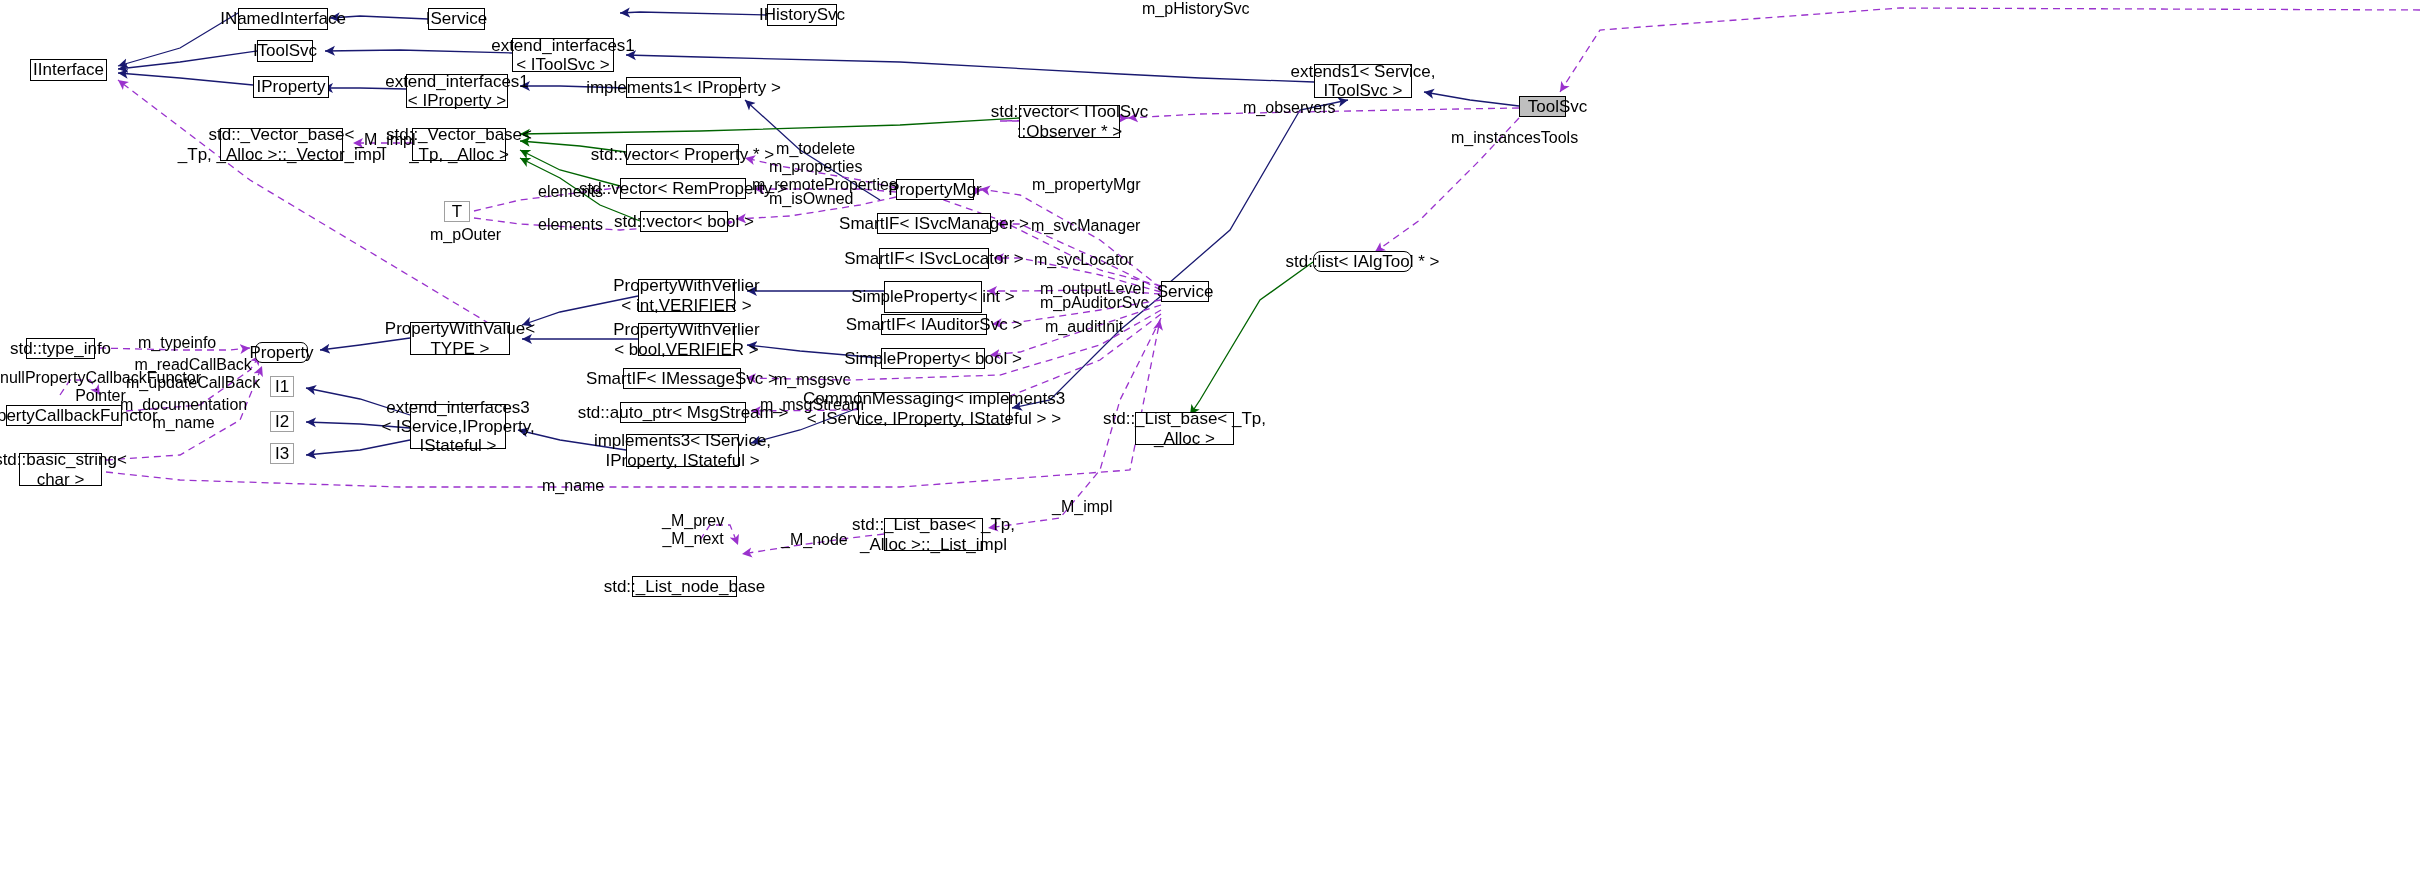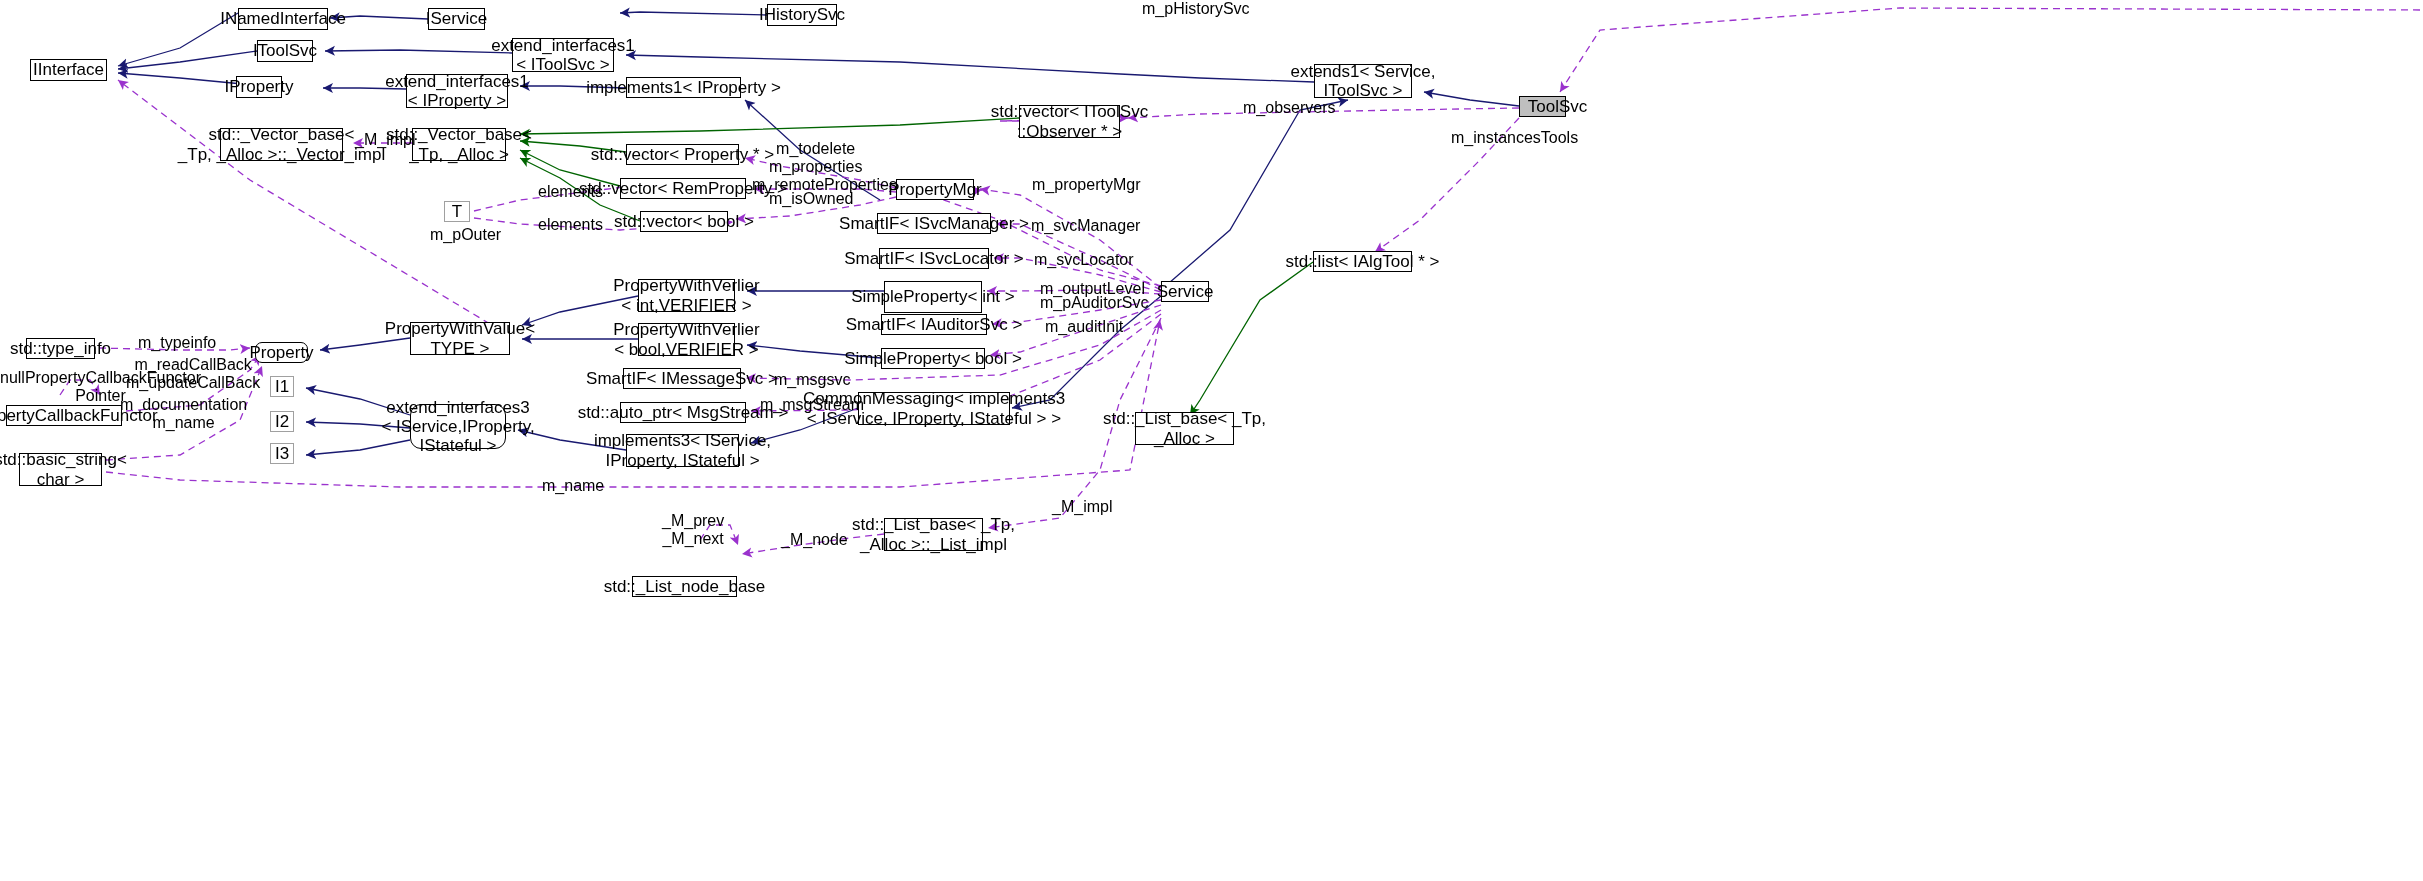--- a/index.html
+++ b/index.html
@@ -140,21 +140,21 @@
       <path d="M700,540 L710,525 L730,525 L738,545"></path>
     </g>
   </svg>
 
   <div id="nodes-layer">
       <div class="node" style="left: 30px; top: 59px; width: 77px; height: 22px;">IInterface</div>
       <div class="node" style="left: 238px; top: 8px; width: 90px; height: 22px;">INamedInterface</div>
       <div class="node" style="left: 428px; top: 8px; width: 57px; height: 22px;">IService</div>
       <div class="node" style="left: 767px; top: 4px; width: 70px; height: 22px;">IHistorySvc</div>
       <div class="node" style="left: 257px; top: 40px; width: 56px; height: 22px;">IToolSvc</div>
-      <div class="node" style="left: 236px; top: 76px; width: 46px; height: 22px;">IProperty</div>
+      <div class="node" style="left: 253px; top: 76px; width: 76px; height: 22px;">IProperty</div>
       <div class="node" style="left: 512px; top: 38px; width: 102px; height: 34px;">extend_interfaces1
 &lt; IToolSvc &gt;</div>
       <div class="node" style="left: 406px; top: 74px; width: 102px; height: 34px;">extend_interfaces1
 &lt; IProperty &gt;</div>
       <div class="node" style="left: 626px; top: 77px; width: 115px; height: 21px;">implements1&lt; IProperty &gt;</div>
       <div class="node" style="left: 1314px; top: 64px; width: 98px; height: 34px;">extends1&lt; Service,
 IToolSvc &gt;</div>
       <div class="node highlight" style="left: 1519px; top: 96px; width: 47px; height: 21px; padding-left: 36px;">ToolSvc</div>
       <div class="node" style="left: 1019px; top: 105px; width: 101px; height: 33px;">std::vector&lt; IToolSvc
 ::Observer * &gt;</div>
@@ -163,41 +163,41 @@
       <div class="node" style="left: 412px; top: 128px; width: 94px; height: 33px;">std::_Vector_base&lt;
 _Tp, _Alloc &gt;</div>
       <div class="node" style="left: 626px; top: 144px; width: 113px; height: 21px;">std::vector&lt; Property * &gt;</div>
       <div class="node" style="left: 620px; top: 178px; width: 126px; height: 21px;">std::vector&lt; RemProperty &gt;</div>
       <div class="node" style="left: 640px; top: 211px; width: 88px; height: 21px;">std::vector&lt; bool &gt;</div>
       <div class="node faint" style="left: 444px; top: 201px; width: 26px; height: 21px;">T</div>
       <div class="node" style="left: 896px; top: 179px; width: 78px; height: 21px;">PropertyMgr</div>
       <div class="node" style="left: 877px; top: 213px; width: 114px; height: 21px;">SmartIF&lt; ISvcManager &gt;</div>
       <div class="node" style="left: 879px; top: 248px; width: 110px; height: 21px;">SmartIF&lt; ISvcLocator &gt;</div>
       <div class="node" style="left: 1161px; top: 281px; width: 48px; height: 21px;">Service</div>
-      <div class="node" style="left: 1313px; top: 251px; width: 99px; height: 21px;">std::list&lt; IAlgTool * &gt;</div>
+      <div class="node" style="left: 1313px; top: 251px; width: 99px; height: 21px; border-radius: 8px;">std::list&lt; IAlgTool * &gt;</div>
       <div class="node" style="left: 638px; top: 279px; width: 97px; height: 33px;">PropertyWithVerlier
 &lt; int,VERIFIER &gt;</div>
       <div class="node" style="left: 884px; top: 281px; width: 98px; height: 32px; text-align: center;">SimpleProperty&lt; int &gt;</div>
       <div class="node" style="left: 638px; top: 323px; width: 97px; height: 33px;">PropertyWithVerlier
 &lt; bool,VERIFIER &gt;</div>
       <div class="node" style="left: 881px; top: 314px; width: 106px; height: 21px;">SmartIF&lt; IAuditorSvc &gt;</div>
       <div class="node" style="left: 881px; top: 348px; width: 104px; height: 21px;">SimpleProperty&lt; bool &gt;</div>
       <div class="node" style="left: 410px; top: 322px; width: 100px; height: 33px;">PropertyWithValue&lt;
 TYPE &gt;</div>
       <div class="node" style="left: 26px; top: 338px; width: 69px; height: 21px;">std::type_info</div>
       <div class="node" style="left: 255px; top: 342px; width: 53px; height: 21px; border-radius: 7px;">Property</div>
       <div class="node" style="left: 6px; top: 405px; width: 116px; height: 21px;">PropertyCallbackFunctor</div>
       <div class="node" style="left: 623px; top: 368px; width: 118px; height: 21px;">SmartIF&lt; IMessageSvc &gt;</div>
       <div class="node" style="left: 620px; top: 402px; width: 126px; height: 21px;">std::auto_ptr&lt; MsgStream &gt;</div>
       <div class="node" style="left: 858px; top: 392px; width: 152px; height: 33px;">CommonMessaging&lt; implements3
 &lt; IService, IProperty, IStateful &gt; &gt;</div>
       <div class="node faint" style="left: 270px; top: 376px; width: 24px; height: 21px;">I1</div>
       <div class="node faint" style="left: 270px; top: 411px; width: 24px; height: 21px;">I2</div>
       <div class="node faint" style="left: 270px; top: 443px; width: 24px; height: 21px;">I3</div>
-      <div class="node" style="left: 410px; top: 404px; width: 96px; height: 45px; border-radius: 11px;">extend_interfaces3
+      <div class="node" style="left: 410px; top: 404px; width: 96px; height: 45px;">extend_interfaces3
 &lt; IService,IProperty,
 IStateful &gt;</div>
       <div class="node" style="left: 626px; top: 434px; width: 113px; height: 33px;">implements3&lt; IService,
 IProperty, IStateful &gt;</div>
       <div class="node" style="left: 1135px; top: 412px; width: 99px; height: 33px;">std::_List_base&lt; _Tp,
 _Alloc &gt;</div>
       <div class="node" style="left: 19px; top: 453px; width: 83px; height: 33px;">std::basic_string&lt;
 char &gt;</div>
       <div class="node" style="left: 884px; top: 518px; width: 99px; height: 33px;">std::_List_base&lt; _Tp,
 _Alloc &gt;::_List_impl</div>

